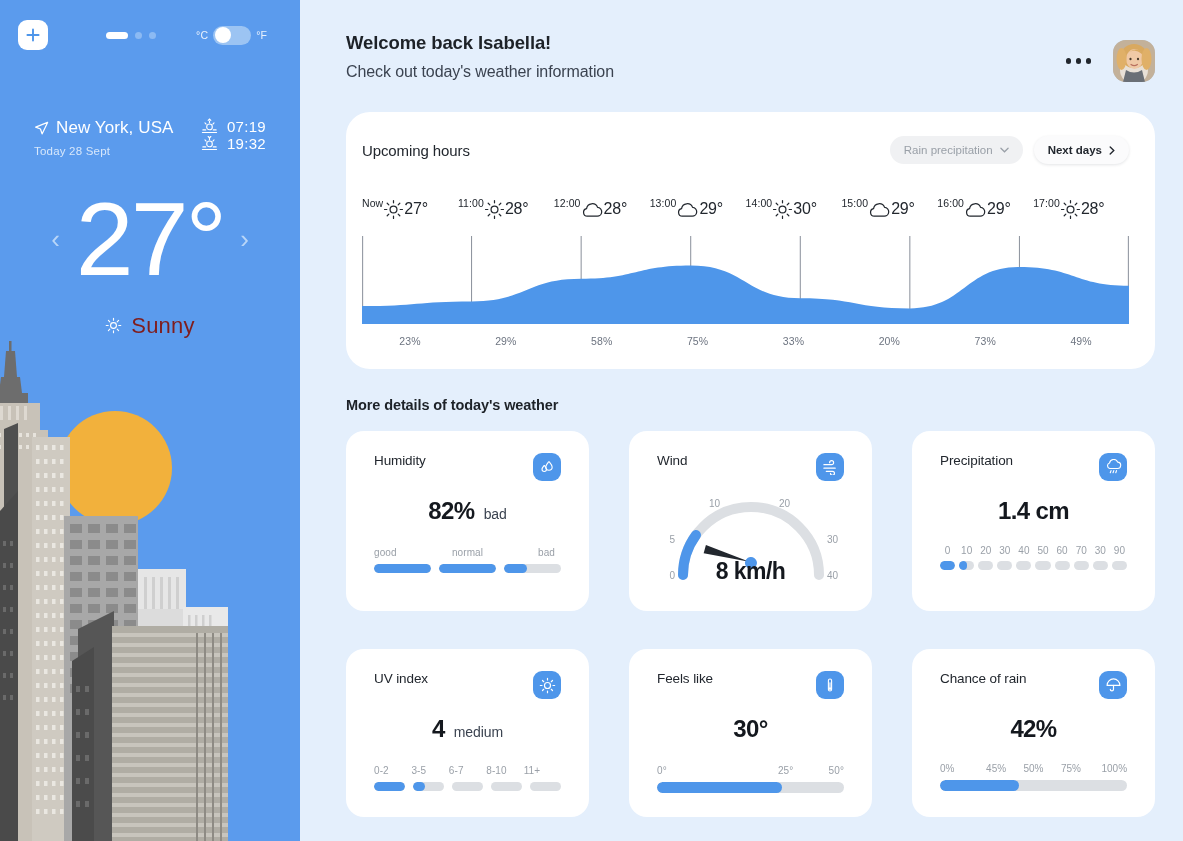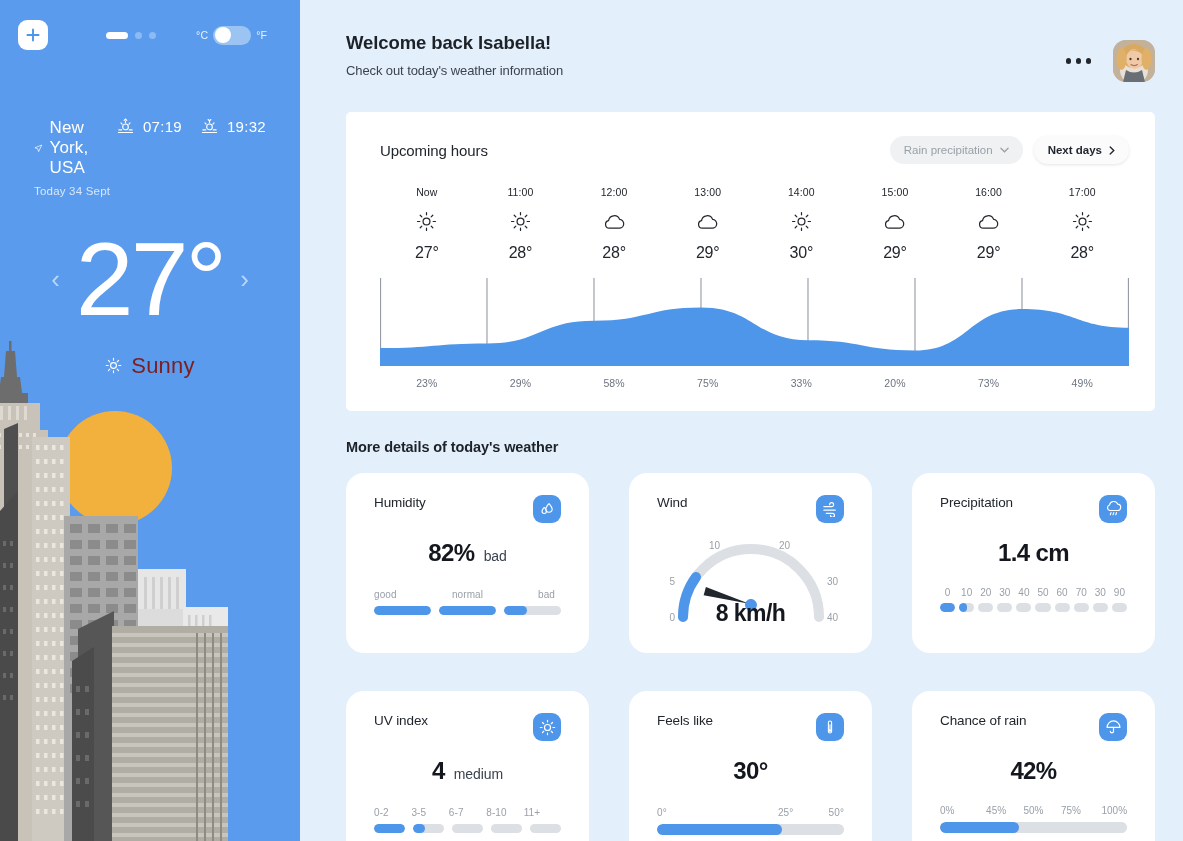--- a/index.html
+++ b/index.html
@@ -37,64 +37,64 @@
   .switch .knob {
     position:absolute; top:1.5px; left:1.5px; width:16px; height:16px;
     border-radius:50%; background:#fff;
   }
 
   .loc-block { position:relative; z-index:5; margin-top:68px; padding:0 34px; }
   .loc-line { display:flex; align-items:flex-start; justify-content:space-between; }
   .loc-left { display:flex; align-items:center; gap:7px; }
   .loc-name { font-size:17px; font-weight:400; letter-spacing:.1px; color:#fff; }
   .loc-date { font-size:11.5px; color:#d7e7fb; margin-top:7px; letter-spacing:.2px;}
-  .sun-times { display:flex; flex-direction:row; gap:19px; }
+  .sun-times { display:flex; flex-direction:column; gap:0; }
   .sun-row { display:flex; align-items:center; gap:9px; justify-content:flex-end;}
   .sun-row span { font-size:15px; color:#fff; letter-spacing:.3px;}
 
   .temp-block { position:relative; z-index:5; margin-top:30px; display:flex; align-items:center; justify-content:center; }
   .arrow { font-size:26px; color:#b9d6f8; cursor:pointer; user-select:none; line-height:1; font-weight:300;}
   .arrow.left { margin-right:16px; }
   .arrow.right { margin-left:16px; }
   .big-temp { font-size:104px; font-weight:300; line-height:1; letter-spacing:-3px; color:#fff; }
   .cond { position:relative; z-index:5; margin-top:22px; text-align:center; font-size:22px; font-weight:300; color:#7f1d1d; letter-spacing:.2px;}
   .cond .ci { margin-right:9px; display:inline-block; vertical-align:-1px;}
 
   .city { position:absolute; left:0; bottom:0; width:300px; height:500px; z-index:1; }
 
   
   .main { flex:1; position:relative; padding:20px 28px 0 46px; overflow:hidden;}
   .main-head { display:flex; align-items:flex-start; justify-content:space-between;margin-top:12px; }
   .welcome { font-size:18.5px; font-weight:700; color:#1d2228; letter-spacing:-.1px;}
-  .subtitle { font-size:13px; color:#3b4350; margin-top:9px; letter-spacing:-.1px;}
+  .subtitle { font-size:16px; color:#3b4350; margin-top:9px; letter-spacing:-.1px;}
   .head-right { display:flex; align-items:center; gap:22px; padding-top:8px;}
   .kebab { display:flex; gap:4.5px; cursor:pointer; }
   .kebab i { width:5.5px; height:5.5px; border-radius:50%; background:#22272e; display:block;}
   .avatar { width:42px; height:42px; border-radius:13px; overflow:hidden; cursor:pointer;
             background:#b9c2cc; position:relative; flex:0 0 auto;}
   .avatar svg { display:block; }
 
   
   .card-hours {
-    margin-top:30px; background:#fff; border-radius:5px;
-    padding:24px 26px 22px 34px;
+    margin-top:30px; background:#fff; border-radius:24px;
+    padding:24px 26px 22px 16px;
   }
   .ch-head { display:flex; align-items:center; justify-content:space-between;}
   .ch-title { font-size:15px; color:#22272e; letter-spacing:-.1px;}
   .ch-btns { display:flex; align-items:center; gap:11px;}
   .pillbtn {
     border:none; cursor:pointer; border-radius:16px; padding:8px 14px;
     font-family:inherit; display:flex; align-items:center; gap:7px;
   }
   .pillbtn.grey { background:#f0f1f3; color:#9aa0a8; font-size:11.5px; }
   .pillbtn.white { background:#fbfbfc; color:#22272e; font-size:11.5px; font-weight:700;
                    box-shadow:0 1px 3px rgba(30,40,60,.12); }
 
   .hours-grid { margin-top:22px; display:grid; grid-template-columns:repeat(8,1fr); }
-  .hcell { display:flex; flex-direction:column; align-items:center; gap:0; }
+  .hcell { display:flex; flex-direction:row; align-items:center; gap:0; }
   .hcell .htime { font-size:10.5px; color:#22272e; letter-spacing:.1px;}
   .hcell .hicon { margin-top:12px; height:22px; display:flex; align-items:center;}
   .hcell .htemp { margin-top:12px; font-size:16px; color:#22272e; letter-spacing:-.2px;}
 
   .chart-wrap { margin-top:16px; position:relative; height:92px; }
   .chart-wrap svg { display:block; width:100%; height:92px;}
   .pct-grid { margin-top:7px; display:grid; grid-template-columns:repeat(8,1fr); }
   .pct { font-size:10.5px; color:#6d7480; text-align:center; letter-spacing:.1px;}
 
   
@@ -169,21 +169,21 @@
 
     <div class="loc-block">
       <div class="loc-line">
         <div>
           <div class="loc-left">
             <svg width="15" height="15" viewBox="0 0 16 16">
               <path d="M14.5 1.5L1.8 6.6l5.1 1.9 1.7 5.3z" fill="none" stroke="#ffffff" stroke-width="1.3" stroke-linejoin="round"></path>
             </svg>
             <span class="loc-name">New York, USA</span>
           </div>
-          <div class="loc-date">Today 34 Sept</div>
+          <div class="loc-date">Today 28 Sept</div>
         </div>
         <div class="sun-times">
           <div class="sun-row">
             <svg width="17" height="17" viewBox="0 0 18 18">
               <circle cx="9" cy="9.4" r="3" fill="none" stroke="#fff" stroke-width="1.2"></circle>
               <path d="M9 3.2v1.7M4.2 5.2l1.2 1.2M13.8 5.2l-1.2 1.2M2 12.6h3M13 12.6h3M1.5 15.3h15M7.6 2.6L9 1.1l1.4 1.5" stroke="#fff" stroke-width="1.2" stroke-linecap="round" fill="none"></path>
             </svg>
             <span>07:19</span>
           </div>
           <div class="sun-row">

